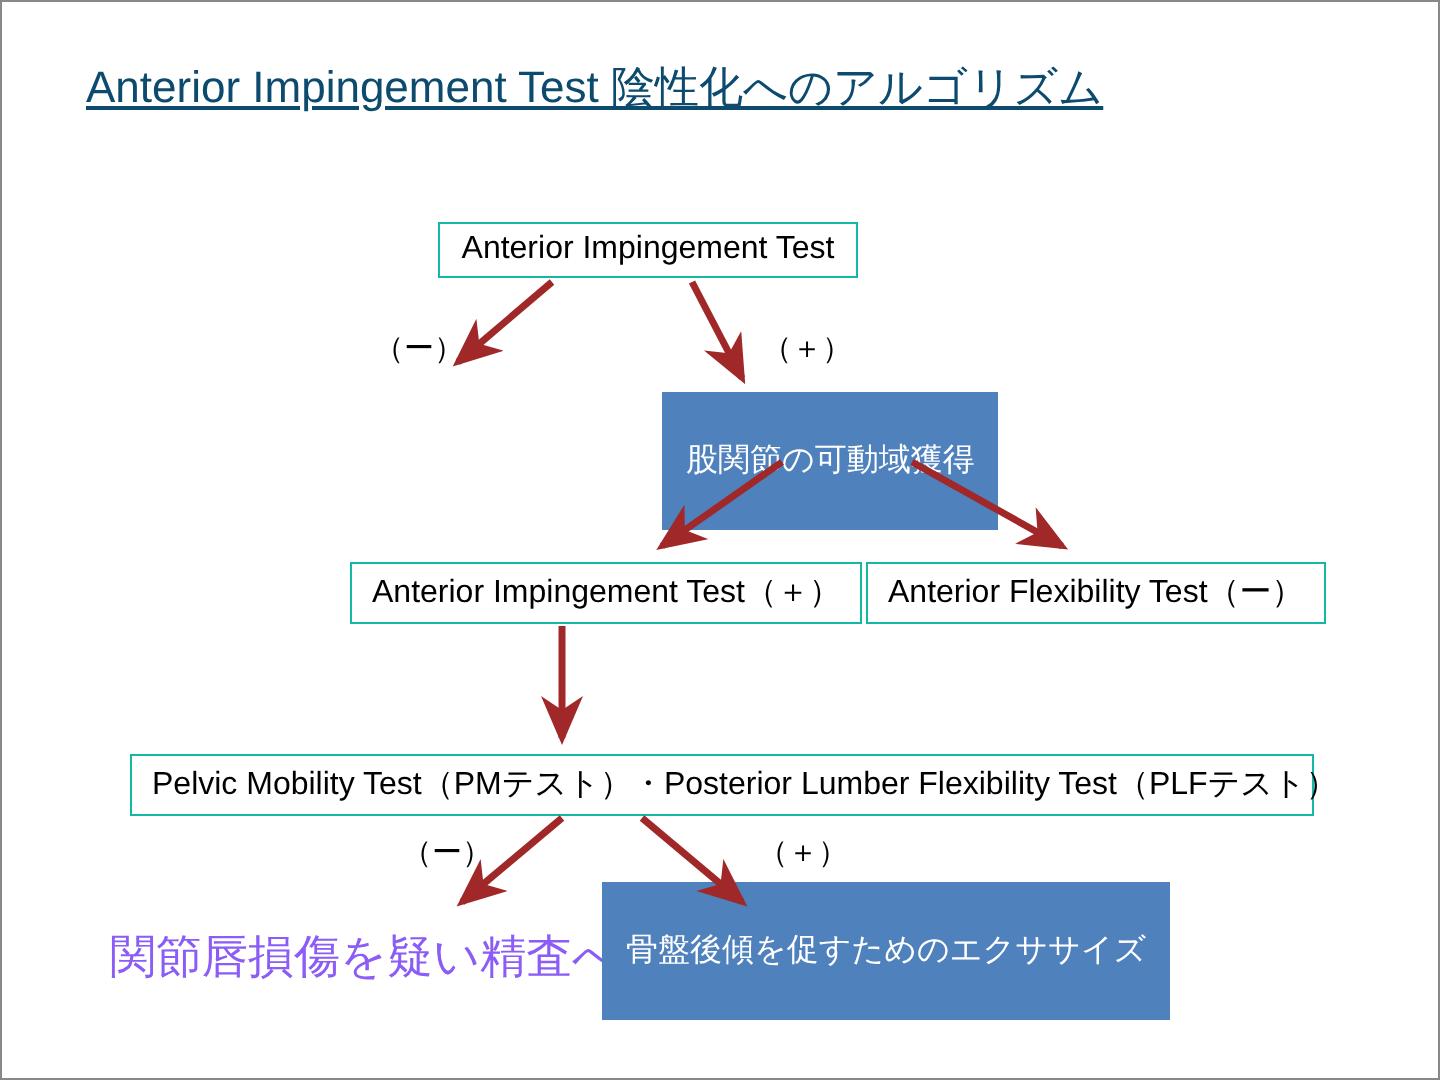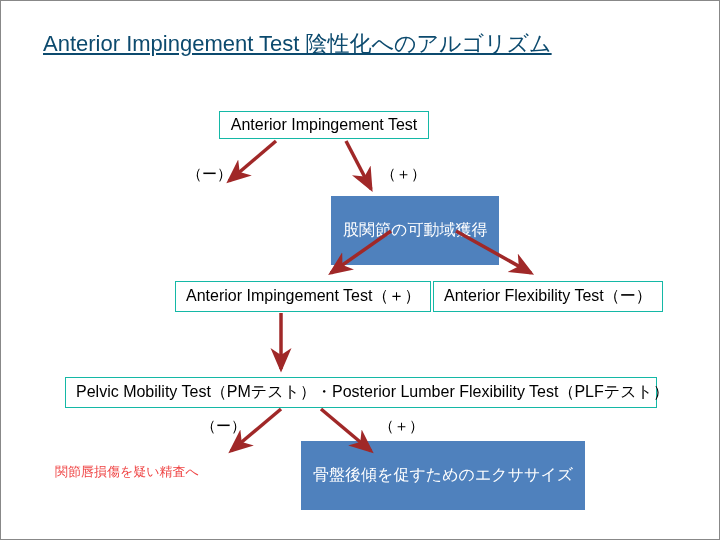--- a/index.html
+++ b/index.html
@@ -36,22 +36,22 @@
     white-space: nowrap;
   }
   .label {
     position: absolute;
     font-size: 15px;
     color: #000;
     white-space: nowrap;
   }
   .plain-text {
     position: absolute;
-    font-size: 13px;
-    color: #ef4444;
+    font-size: 23px;
+    color: #8b5cf6;
     font-weight: 500;
     white-space: nowrap;
   }
   svg.arrows {
     position: absolute;
     top: 0; left: 0;
     width: 720px; height: 540px;
     pointer-events: none;
   }
 </style>

